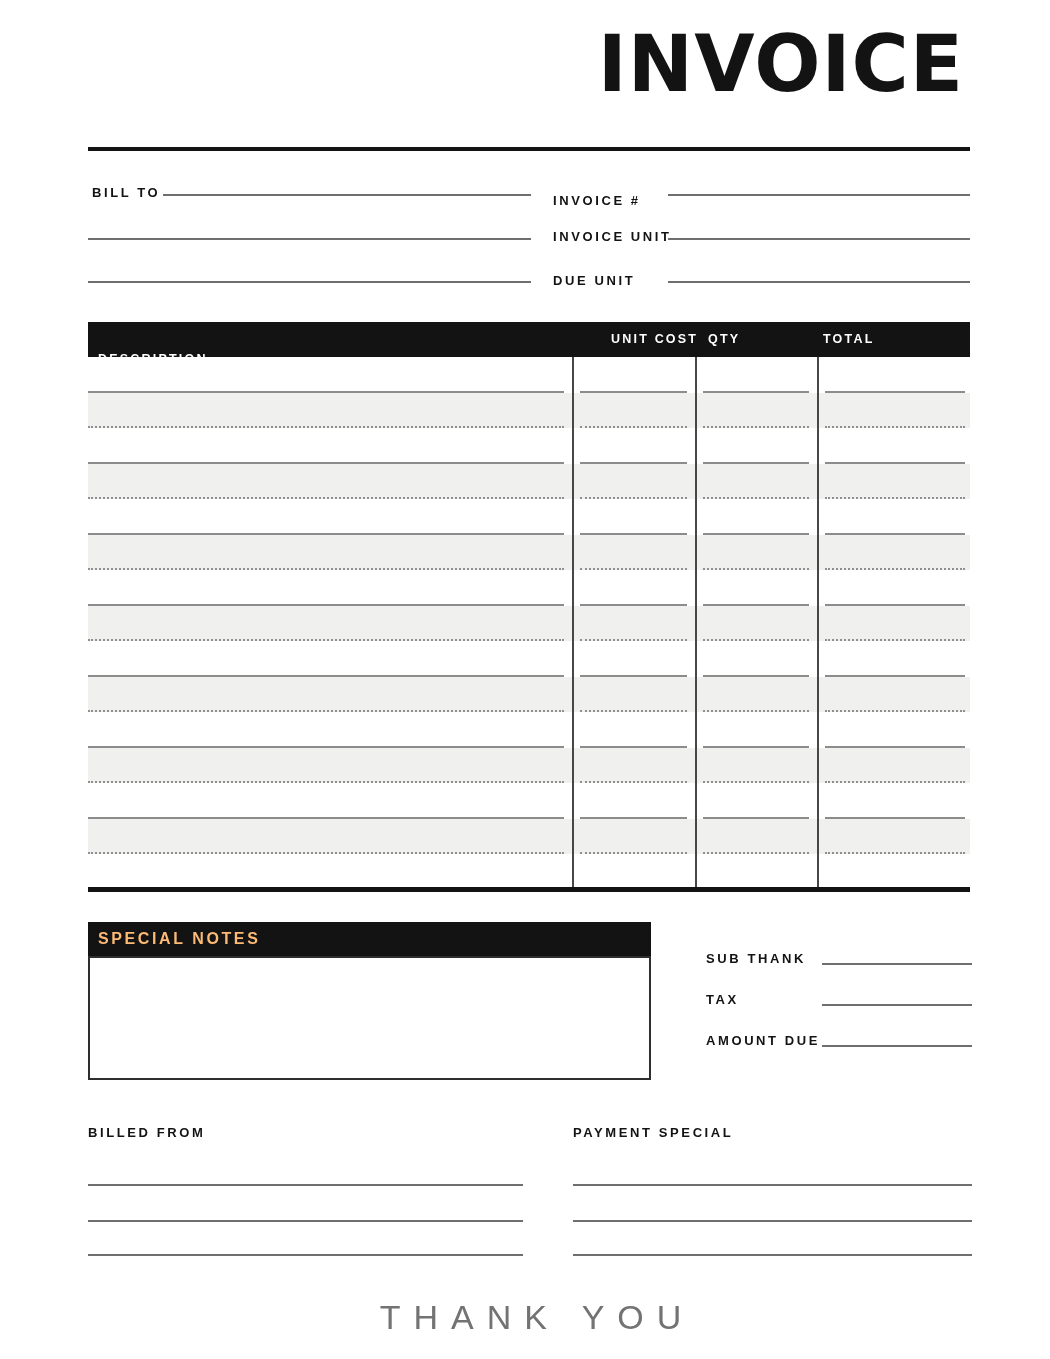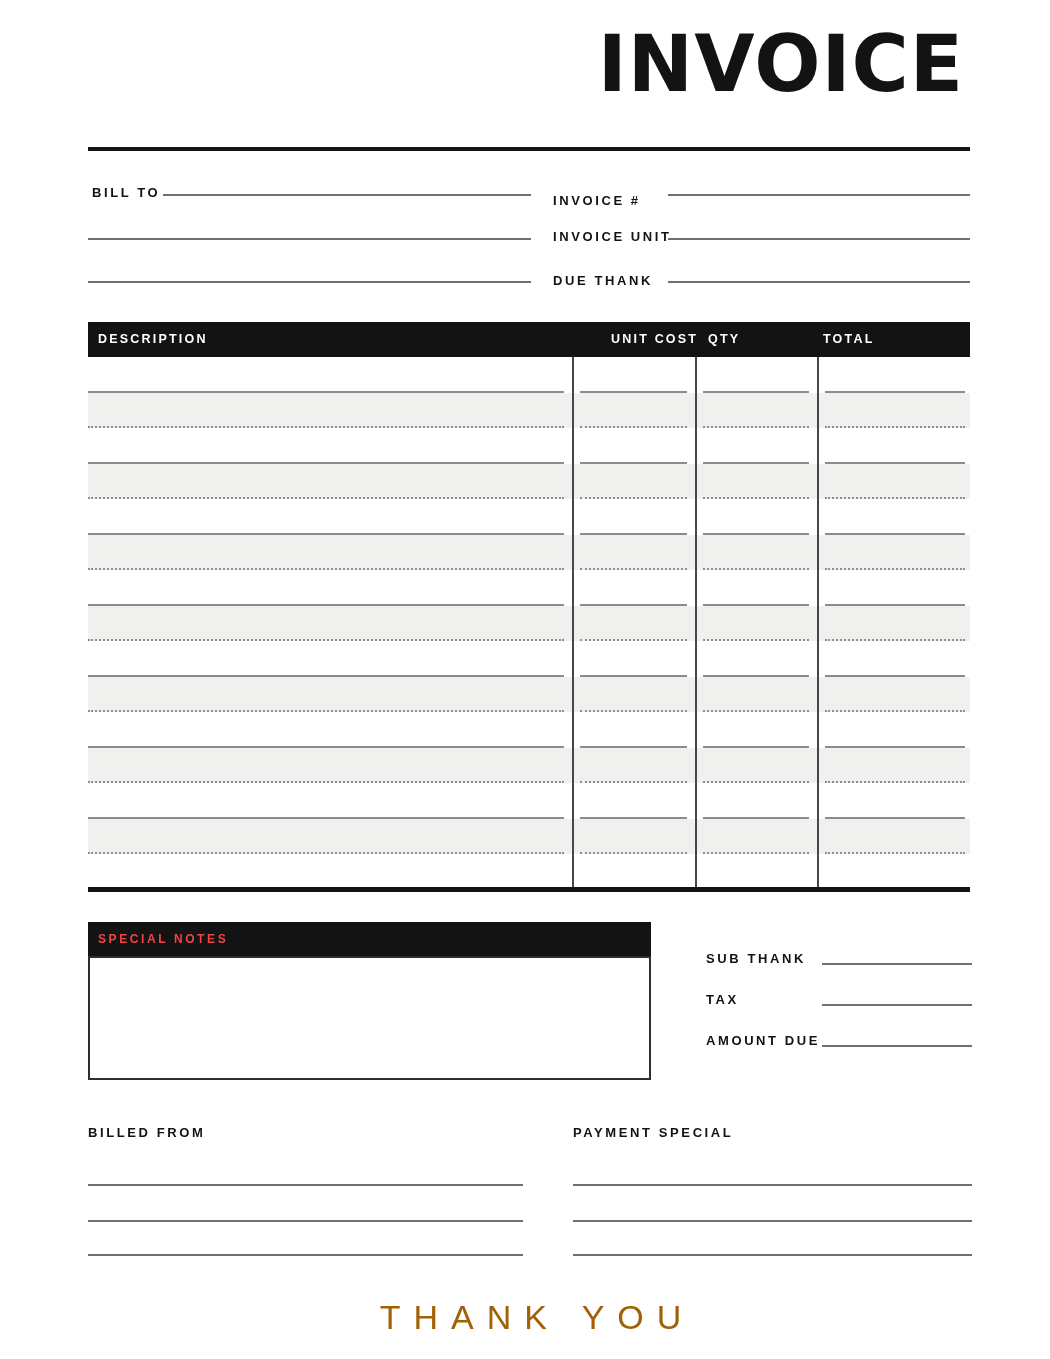--- a/index.html
+++ b/index.html
@@ -36,21 +36,21 @@
   .rule-top{left:88px;top:147px;width:882px;height:4px;background:var(--ink);}
   
   .table{left:88px;top:322px;width:882px;}
   .thead{
     position:relative;height:35px;background:var(--ink);
   }
   .thead .th{
     position:absolute;top:0;line-height:35px;
     color:#ffffff;font-size:12.5px;font-weight:bold;letter-spacing:2.2px;white-space:nowrap;
   }
-  .th-desc{left:10px;}
+  .th-desc{left:10px;margin-top:20px;}
   .th-unit{left:523px;}
   .th-qty{left:620px;}
   .th-total{left:735px;}
   .trow{
     display:grid;grid-template-columns:484px 123px 122px 153px;
     width:882px;
   }
   .row-white{height:36px;background:transparent;}
   .row-gray{height:35px;background:var(--row-fill);}
   .tcell{height:100%;}
@@ -63,32 +63,32 @@
   .tfiller{height:33px;}
   .tbottom{height:5px;background:var(--ink);}
   .vline{
     position:absolute;top:35px;height:530px;width:2px;
     background:var(--divider);
   }
   .v1{left:484px;} .v2{left:607px;} .v3{left:729px;}
   
   .notes-bar{
     left:88px;top:922px;width:563px;height:34px;background:var(--ink);
-    color:#ef4444;line-height:34px;padding-left:10px;
-    font-size:12px;font-weight:bold;letter-spacing:2.6px;
+    color:#fdba74;line-height:34px;padding-left:10px;
+    font-size:16px;font-weight:bold;letter-spacing:2.6px;
   }
   .notes-box{
     left:88px;top:956px;width:563px;height:124px;
     border:2px solid #2e2e2e;background:#fff;
   }
   
   .thanks{
     left:0;right:0;top:1298px;text-align:center;
     font-size:34px;font-weight:300;letter-spacing:13px;
-    color:#a16207;white-space:nowrap;padding-left:32px;
+    color:#737373;white-space:nowrap;padding-left:32px;
   }
 </style>
 </head>
 <body>
 
 <div class="page">
 
   <div class="abs title">INVOICE</div>
   <div class="abs rule-top"></div>
 
@@ -96,21 +96,21 @@
   <div class="abs fline" style="left:163px;top:194px;width:368px;"></div>
   <div class="abs fline" style="left:88px;top:238px;width:443px;"></div>
   <div class="abs fline" style="left:88px;top:281px;width:443px;"></div>
 
   <div class="abs lbl" style="left:553px;top:193px;">INVOICE #</div>
   <div class="abs fline" style="left:668px;top:194px;width:302px;"></div>
 
   <div class="abs lbl" style="left:553px;top:229px;">INVOICE UNIT</div>
   <div class="abs fline" style="left:668px;top:238px;width:302px;"></div>
 
-  <div class="abs lbl" style="left:553px;top:273px;">DUE THANK</div>
+  <div class="abs lbl" style="left:553px;top:273px;">DUE UNIT</div>
   <div class="abs fline" style="left:668px;top:281px;width:302px;"></div>
 
   <div class="abs table">
     <div class="thead">
       <span class="th th-desc">DESCRIPTION</span>
       <span class="th th-unit">UNIT COST</span>
       <span class="th th-qty">QTY</span>
       <span class="th th-total">TOTAL</span>
     </div>
     <div>

